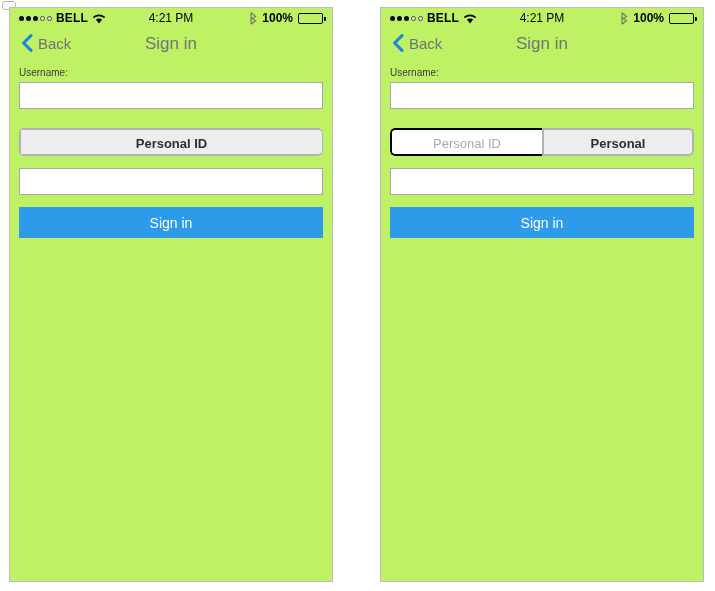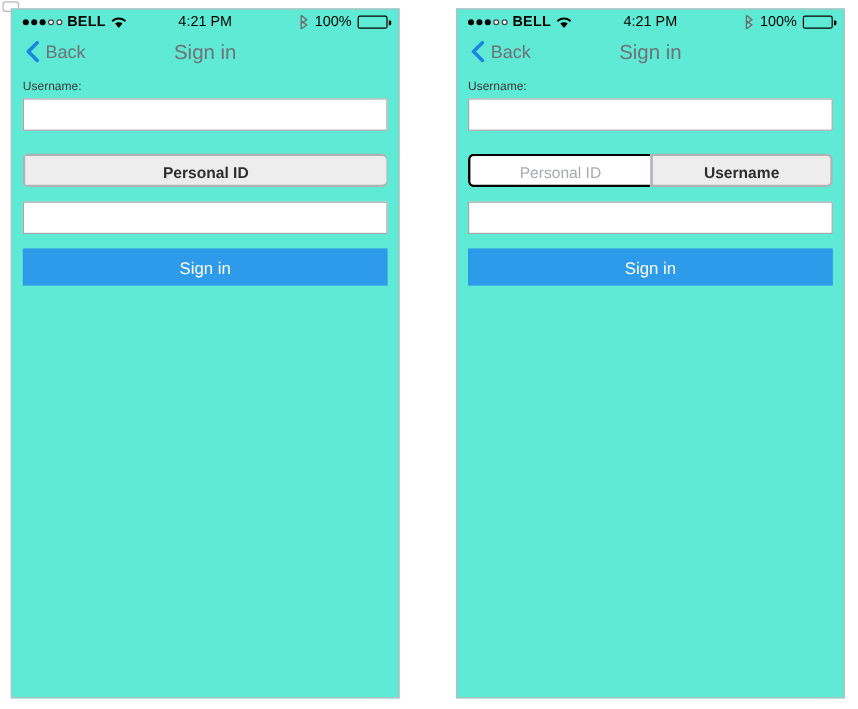--- a/index.html
+++ b/index.html
@@ -25,21 +25,21 @@
     height: 9px;
     border: 1px solid #b8b8b8;
     border-radius: 3px;
     background: #fdfdfd;
     box-sizing: border-box;
   }
 
   .phone {
     position: absolute;
     top: 7px;
-    background: #5eead4;
+    background: #bef264;
     border: 1px solid #b9bcc0;
     box-sizing: border-box;
   }
   .phone.left  { left: 9px;   width: 324px; height: 575px; }
   .phone.right { left: 380px; width: 324px; height: 575px; }
 
   
   .statusbar {
     position: relative;
     height: 22px;
@@ -77,21 +77,21 @@
     color: #000;
   }
   .sb-right {
     position: absolute;
     right: 9px;
     top: 3px;
     display: flex;
     align-items: center;
     gap: 5px;
     font-size: 12px;
-    font-weight: normal;
+    font-weight: bold;
     color: #000;
   }
   .bt-icon { display: block; }
   .battery {
     position: relative;
     width: 25px; height: 11px;
     border: 1px solid #000;
     border-radius: 2px;
     box-sizing: border-box;
     padding: 1px;
@@ -326,21 +326,21 @@
     </div>
     <div class="nav-title">Sign in</div>
   </div>
 
   <div class="form">
     <div class="field-label">Username:</div>
     <input class="text-input" type="text" value="" placeholder="" style="">
 
     <div class="segmented">
       <div class="segment">Personal ID</div>
-      <div class="segment selected">Username</div>
+      <div class="segment selected">Personal</div>
     </div>
 
     <div class="second-input-wrap">
       <input class="text-input" type="text" value="" placeholder="" style="">
     </div>
 
     <button class="primary-btn">Sign in</button>
   </div>
 </div>
 

